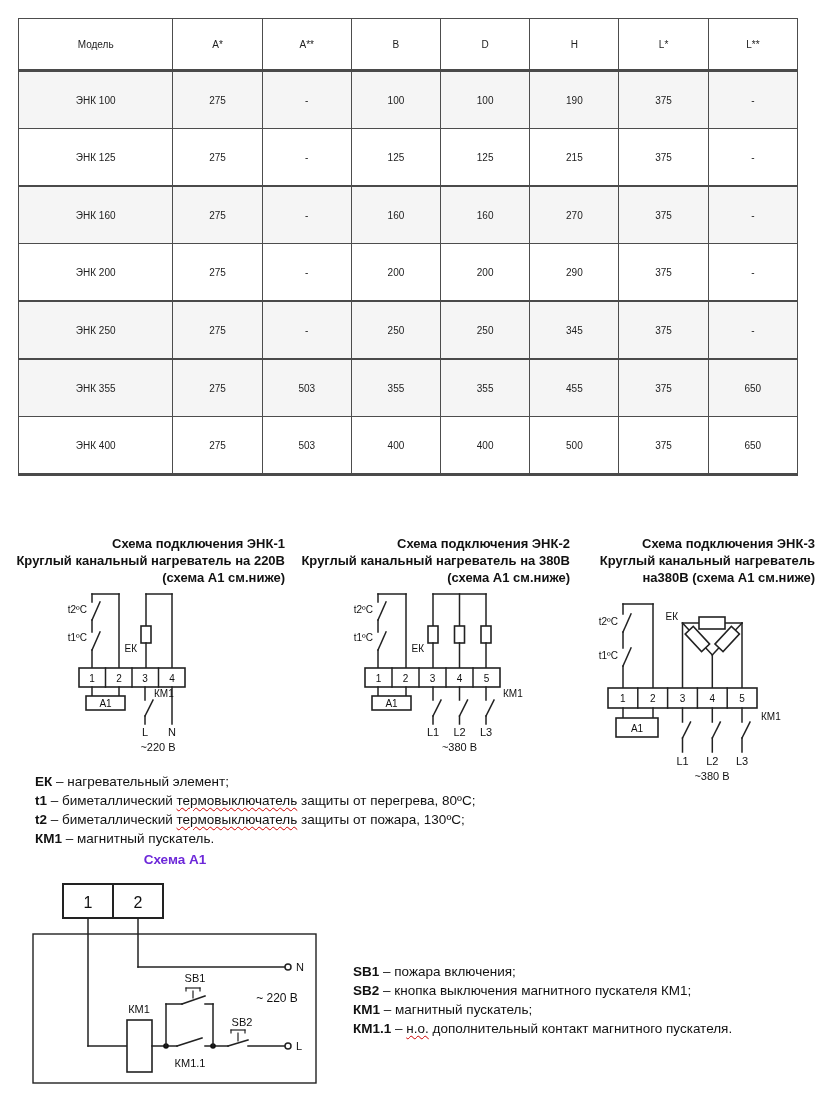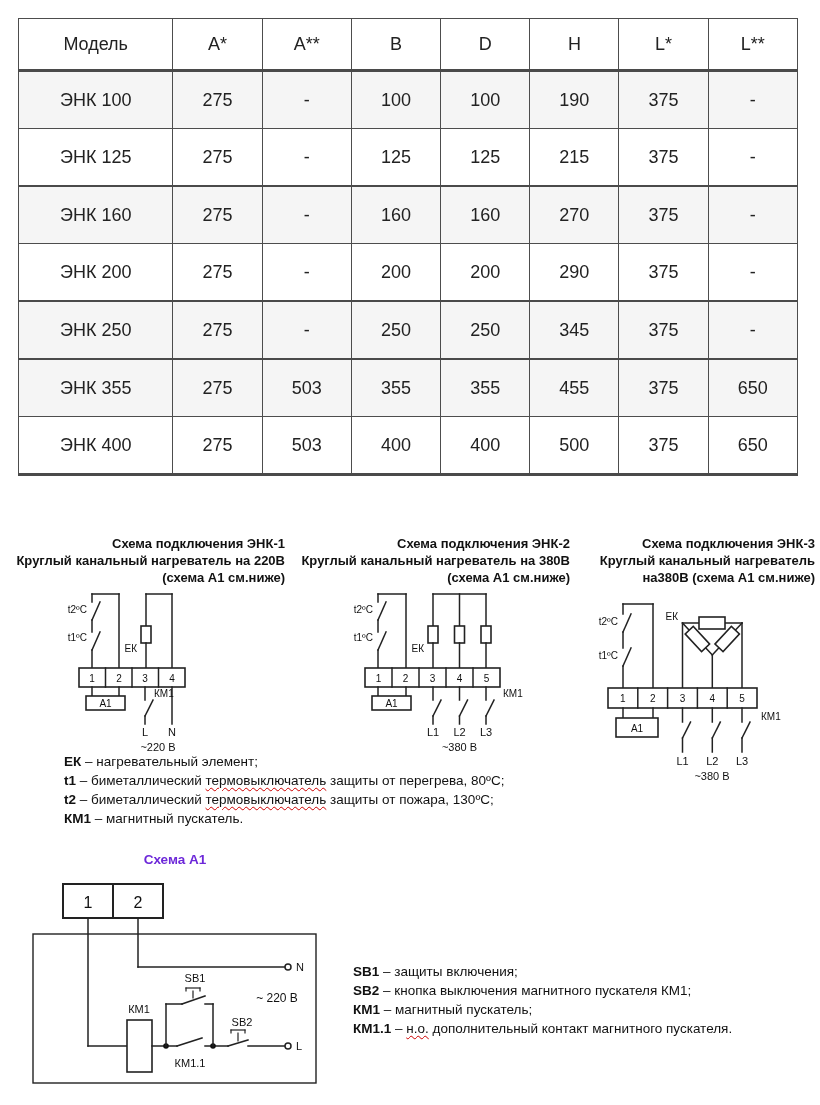--- a/index.html
+++ b/index.html
@@ -1,21 +1,21 @@
 <!DOCTYPE html>
 <html><head>
 <meta charset="utf-8">
 <style>
   html,body{margin:0;padding:0;background:#fff;}
   #page{position:relative;width:820px;height:1105px;background:#ffffff;
         font-family:"Liberation Sans", sans-serif;color:#1a1a1a;overflow:hidden;}
 
   
   #dim-table{position:absolute;left:18px;top:18px;width:780px;border-collapse:collapse;
-             table-layout:fixed;font-size:18px;color:#222;}
+             table-layout:fixed;font-size:10px;color:#222;}
   #dim-table col.c0{width:154px;}
   #dim-table col.cx{width:89px;}
   #dim-table th,#dim-table td{border:1px solid #4d4d4d;text-align:center;vertical-align:middle;
              font-weight:normal;}
   #dim-table th{height:48px;background:#ffffff;}
   #dim-table td{height:54px;background:#ffffff;}
   #dim-table thead tr{border-bottom:3px solid #4a4a4a;}
   #dim-table tr.stripe td{background:#f5f5f5;}
   #dim-table tr.stripe{border-top:2px solid #4a4a4a;}
   #dim-table{border:1px solid #4d4d4d;border-bottom:3px solid #4a4a4a;}
@@ -35,21 +35,21 @@
   #a1-svg{left:30px;top:880px;}
   .schem line,.schem path,.schem polyline{stroke:#222;stroke-width:1.5;fill:none;stroke-linecap:square;}
   .schem rect{stroke:#222;stroke-width:1.6;fill:#ffffff;}
   .schem text{font-family:"Liberation Sans",sans-serif;font-size:10px;fill:#111;}
   .schem text.lg{font-size:11px;}
   .schem circle.dot{fill:#111;stroke:none;}
   .schem circle.term{fill:#fff;stroke:#222;stroke-width:1.5;}
 
   
   .legend{position:absolute;font-size:13.5px;line-height:19px;color:#111;}
-  #legend1{left:35px;top:752px;margin-left:29px;}
+  #legend1{left:35px;top:772px;}
   #legend2{left:353px;top:962px;}
   .legend b{font-weight:bold;}
   .wavy{text-decoration:underline;text-decoration-style:wavy;text-decoration-color:#cc0000;
         text-decoration-thickness:1px;text-underline-offset:2px;}
 
   #a1-title{position:absolute;left:30px;top:852px;width:290px;text-align:center;
             font-weight:bold;font-size:13.5px;color:#6d28d9;}
 </style>
 </head>
 <body>
@@ -399,19 +399,19 @@
       <line x1="208" y1="153" x2="208" y2="161" style="stroke-width:1.2"></line>
       <text x="212" y="146" text-anchor="middle" class="lg">SB2</text>
       <line x1="218" y1="166" x2="255" y2="166"></line>
       <circle class="term" cx="258" cy="166" r="3"></circle>
       <text x="266" y="170" class="lg">L</text>
     </g>
     <text x="247" y="122" text-anchor="middle" style="font-size:12px">~ 220 В</text>
   </svg>
 
   <div id="legend2" class="legend">
-      <div><b>SB1</b><span> – защиты включения;</span></div>
+      <div><b>SB1</b><span> – пожара включения;</span></div>
       <div><b>SB2</b><span> – кнопка выключения магнитного пускателя КМ1;</span></div>
       <div><b>КМ1</b><span> – магнитный пускатель;</span></div>
       <div><b>КМ1.1</b><span> – </span><span class="wavy">н.о.</span><span> дополнительный контакт магнитного пускателя.</span></div>
     </div>
 
 </div>
 
 </body></html>

